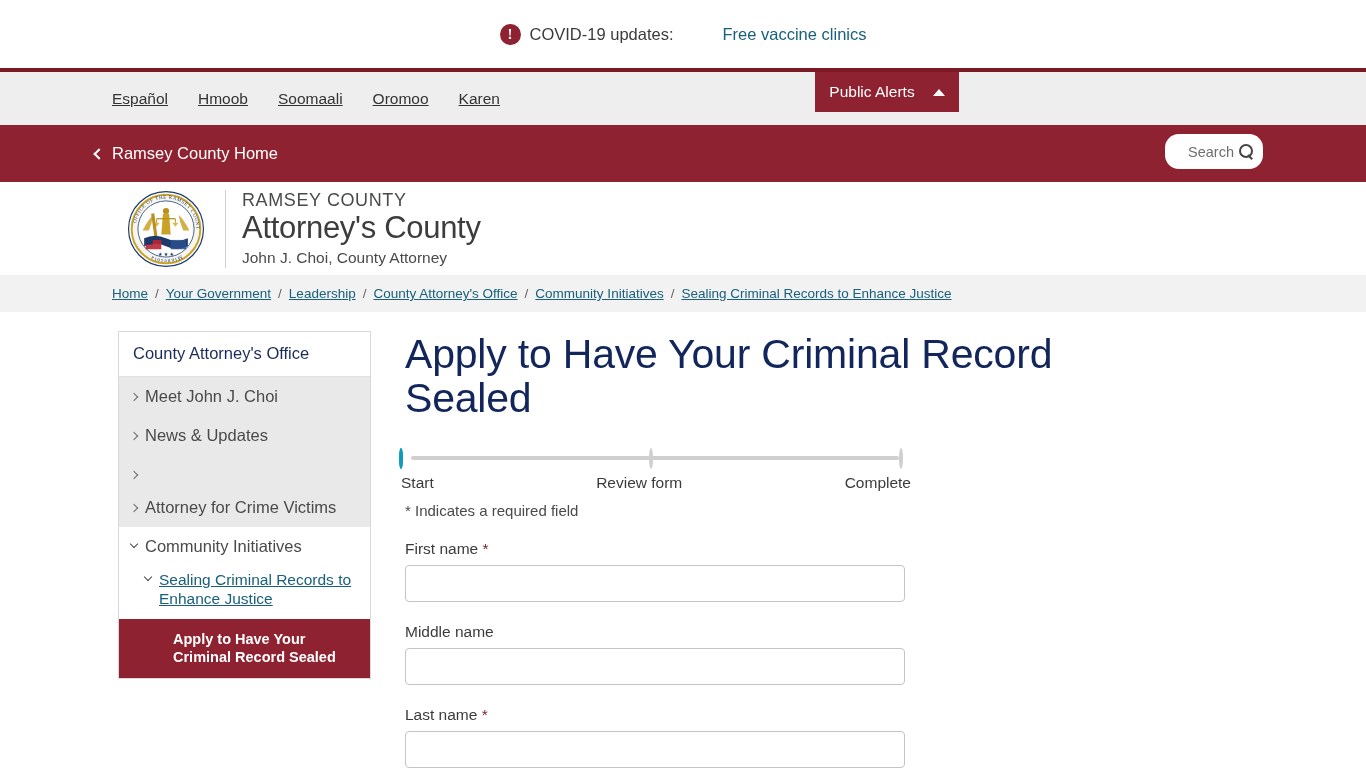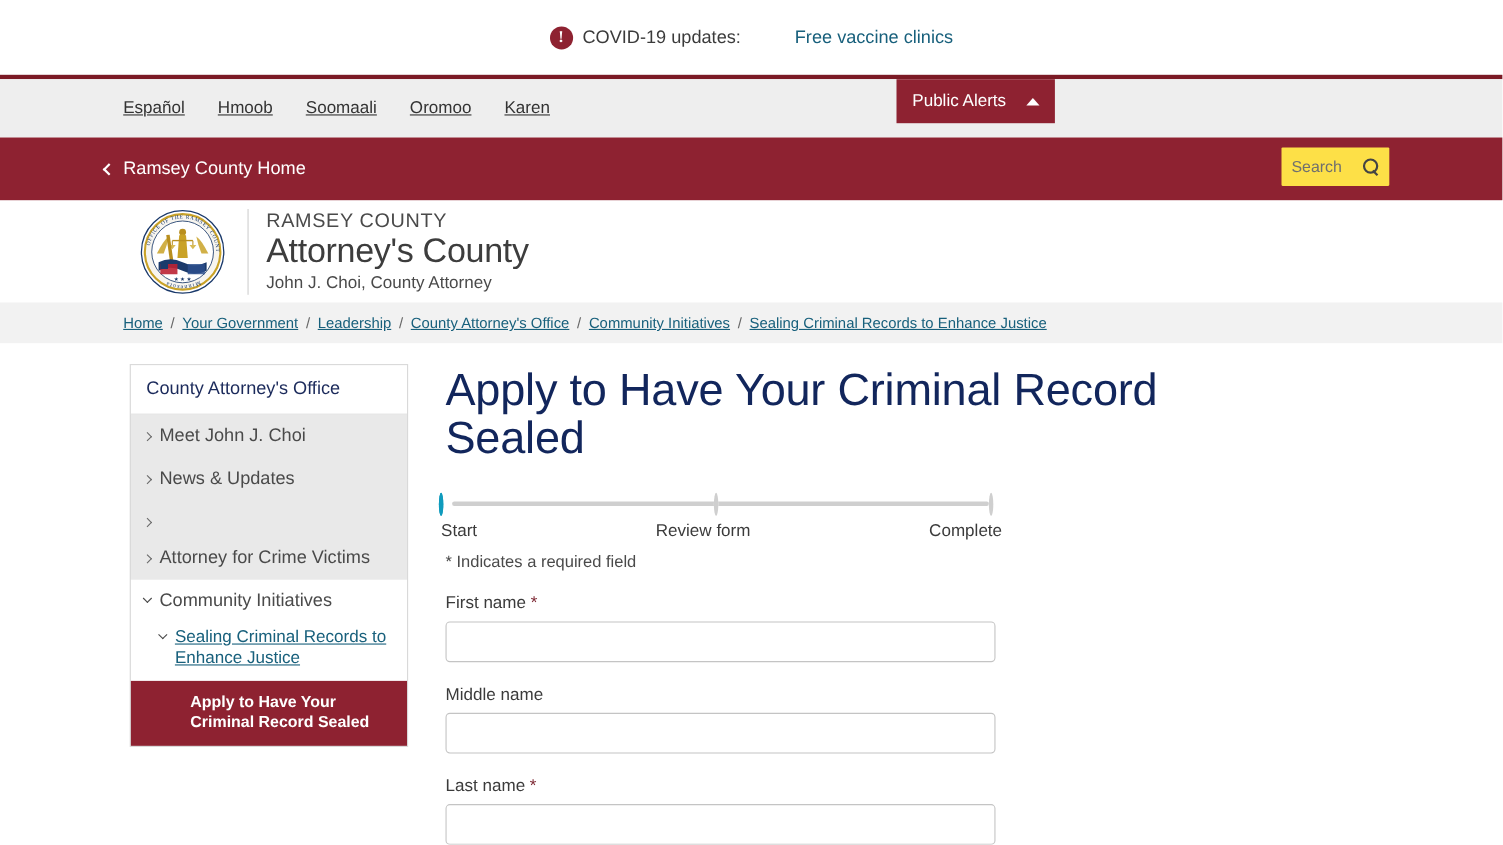--- a/index.html
+++ b/index.html
@@ -66,37 +66,38 @@
     border-right: 6px solid transparent;
     border-bottom: 7px solid #ffffff;
     display: block;
   }
 
   
   .red-bar {
     height: 57px; background: #8e2231;
     display: flex; align-items: center;
     position: relative;
+    text-align: right;
   }
   .home-link {
     margin-left: 95px; display: flex; align-items: center; gap: 9px;
     color: #ffffff; font-size: 16.5px; cursor: pointer;
   }
   .chev-left {
     display: inline-block;
     width: 8px; height: 8px;
     border-left: 2px solid #ffffff;
     border-bottom: 2px solid #ffffff;
     transform: rotate(45deg);
     margin-top: 1px;
   }
   .search-box {
     position: absolute; right: 103px; top: 9px;
     width: 98px; height: 35px;
-    background: #fde047; border-radius: 1px;
+    background: #ffffff; border-radius: 14px;
     display: flex; align-items: center; padding: 0 9px;
     gap: 5px; cursor: text;
   }
   .search-box .ph { font-size: 14.5px; color: #6f6f6f; flex: 1; }
   .mag {
     width: 15px; height: 15px; position: relative; flex: 0 0 auto;
   }
   .mag::before {
     content: ""; position: absolute; left: 0; top: 0;
     width: 10px; height: 10px; border: 2px solid #444; border-radius: 50%;

